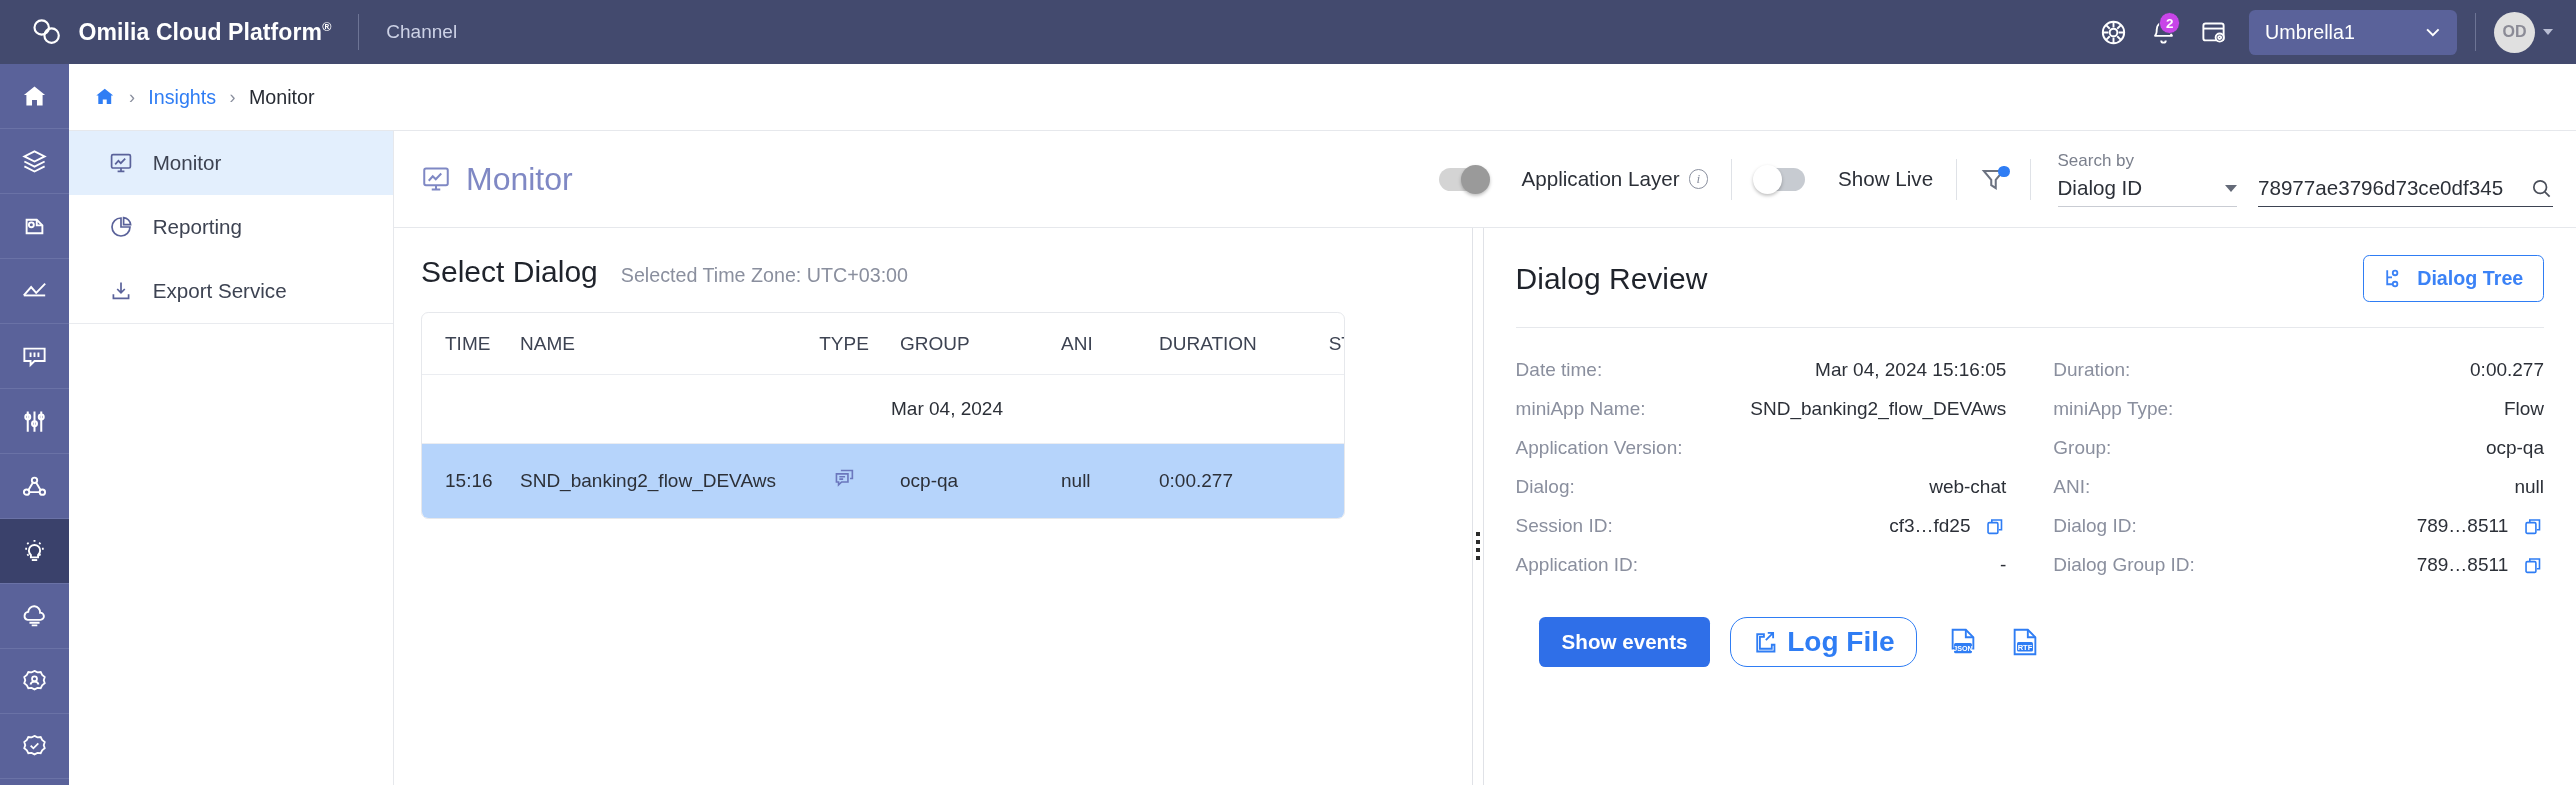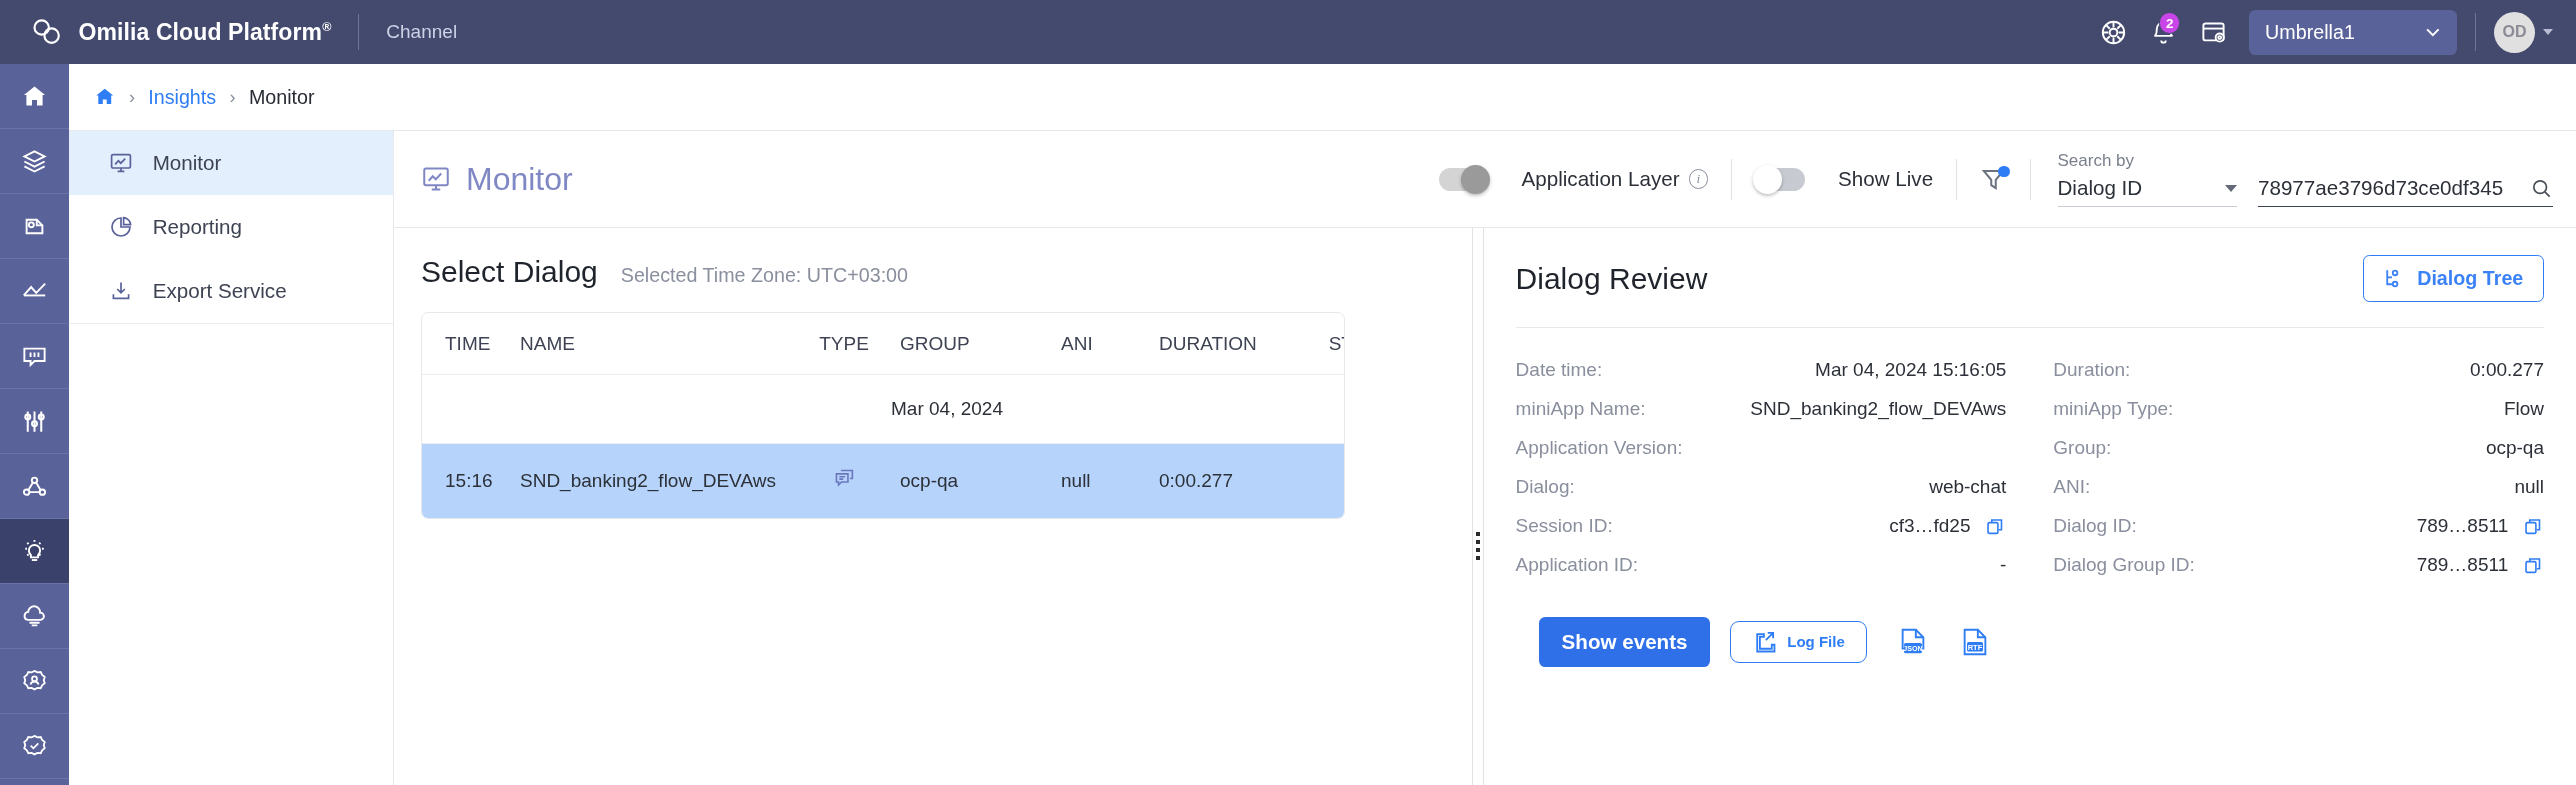--- a/index.html
+++ b/index.html
@@ -256,23 +256,23 @@
   }
   .copy-ic { width: 21.5px; height: 21.5px; color: #2f7df4; margin-left: 14.3px; flex: none; }
 
   .dr-actions { margin-top: 32px; display: flex; align-items: center; padding-left: 23px; }
   .btn-primary {
     height: 50px; padding: 0 23px; border-radius: 6.3px; border: none;
     background: #2f6fe8; color: #fff; font-size: 20.6px; font-weight: 700;
     font-family: "Liberation Sans", sans-serif;
   }
   .btn-outline {
-    margin-left: 19.7px; height: 42px; padding: 0 21.5px;
-    border-radius: 9px; border: 1.4px solid #2f7df4; background: #fff;
-    color: #2f7df4; font-size: 15px; font-weight: 700;
+    margin-left: 19.7px; height: 50px; padding: 0 21.5px;
+    border-radius: 17px; border: 1.4px solid #2f7df4; background: #fff;
+    color: #2f7df4; font-size: 28px; font-weight: 700;
     display: flex; align-items: center; gap: 11.6px;
     font-family: "Liberation Sans", sans-serif;
   }
   .btn-outline svg { width: 23px; height: 23px; }
   .file-ic { margin-left: 30px; color: #2f7df4; }
   .file-ic svg { width: 32px; height: 32px; display: block; }
 </style>
 </head>
 <body>
 

